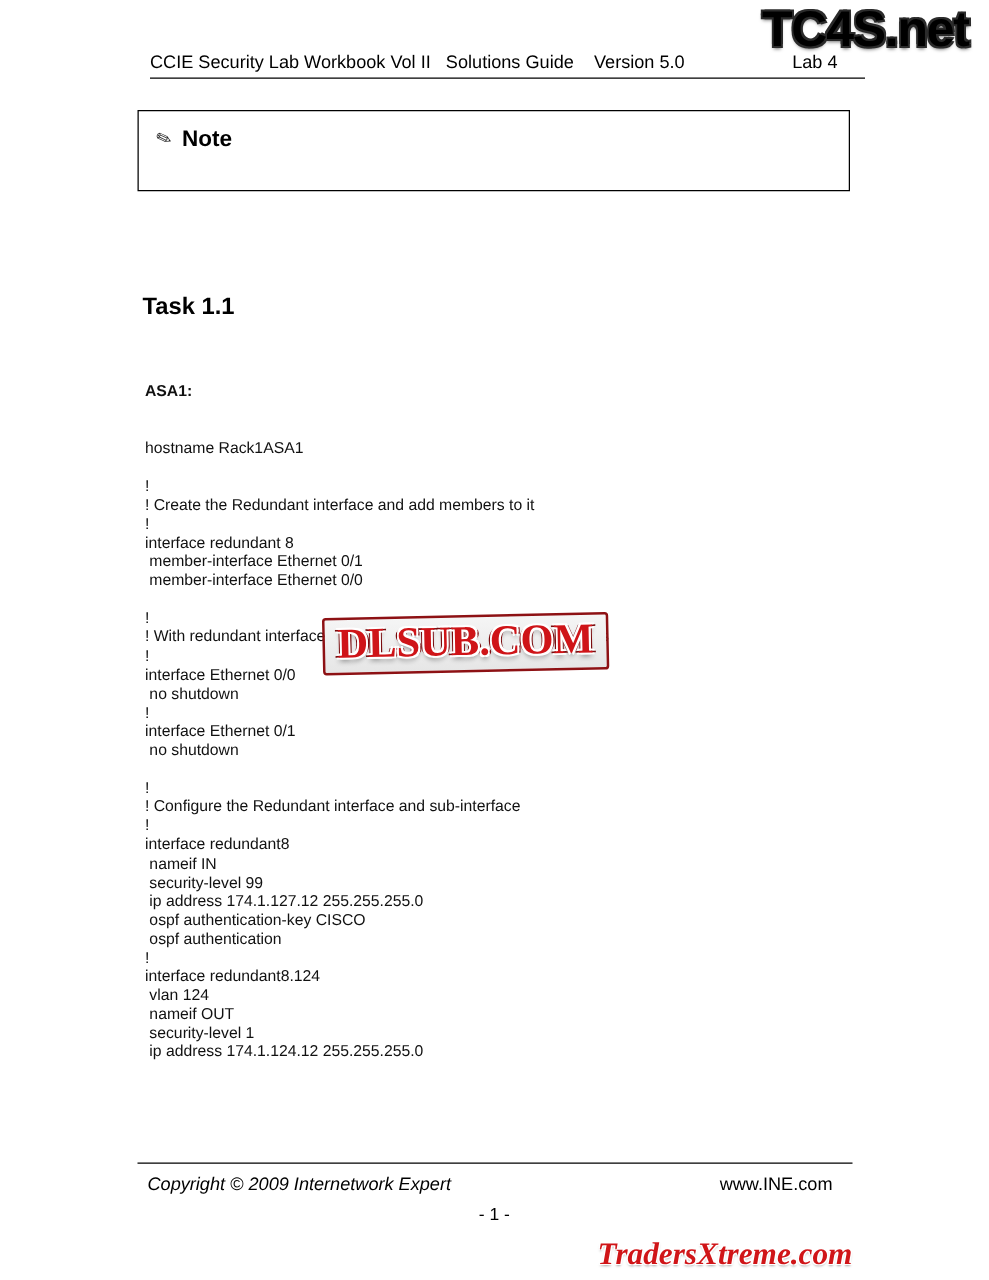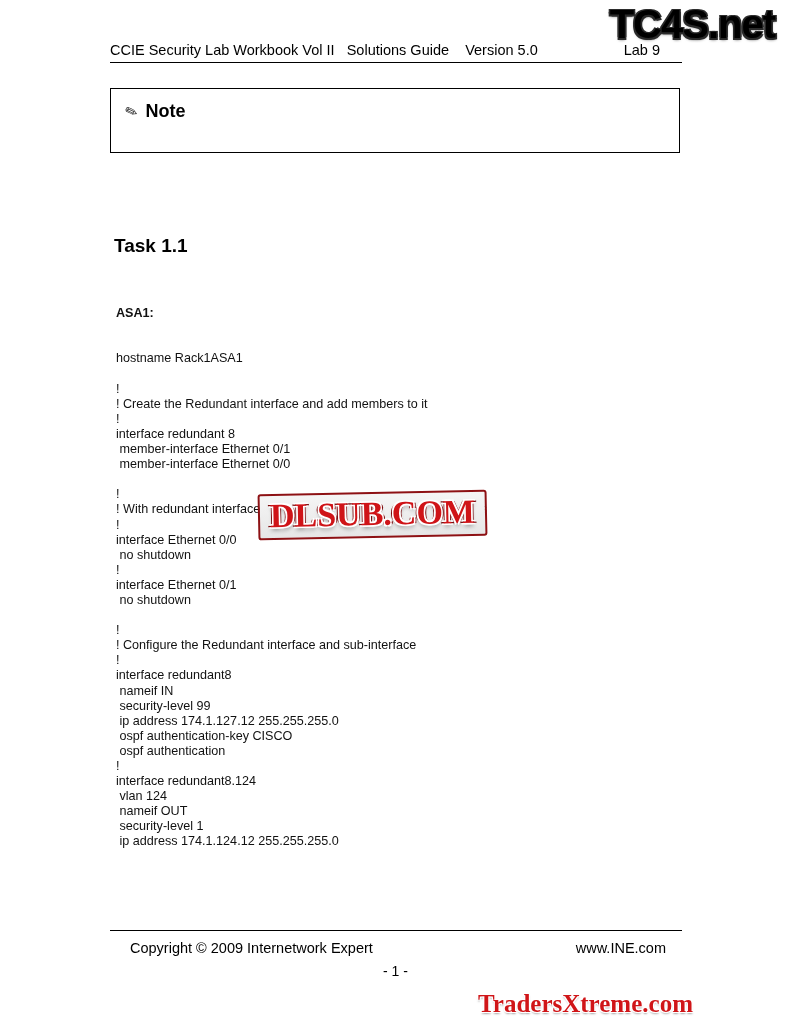--- a/index.html
+++ b/index.html
@@ -62,36 +62,37 @@
     border-radius: 3px;
     padding: 1px 10px 3px 10px;
     display: inline-block;
   }
   .wm-bottom {
     position: absolute;
     left: 478px;
     bottom: 6px;
     font-family: "Liberation Serif", serif;
     font-weight: bold;
+    font-style: italic;
     font-size: 25px;
     color: #d01518;
     text-shadow:
       -1px -1px 0 #ffffff,
       1px -1px 0 #ffffff,
       -1px  1px 0 #ffffff,
       1px  1px 0 #ffffff,
       0 2px 2px rgba(0,0,0,0.35);
     z-index: 30;
     pointer-events: none;
   }
 
   
   .page-header {
     position: absolute;
-    left: 110px;
+    left: 120px;
     top: 42px;
     width: 572px;
     border-bottom: 1px solid #000000;
     padding-bottom: 4px;
     font-size: 14.5px;
     display: flex;
     align-items: flex-end;
   }
   .page-header .h-title { white-space: pre; }
   .page-header .h-sub { white-space: pre; }
@@ -171,21 +172,21 @@
     border-top: 1px solid #000000;
   }
   .footer {
     position: absolute;
     left: 110px;
     top: 940px;
     width: 572px;
     font-size: 14.5px;
     display: flex;
   }
-  .footer .f-copy { margin-left: 20px; }
+  .footer .f-copy { margin-left: 8px; font-style: italic; }
   .footer .f-site { margin-left: auto; margin-right: 16px; }
   .page-number {
     position: absolute;
     left: 0;
     top: 963px;
     width: 791px;
     text-align: center;
     font-size: 14px;
   }
 </style>
@@ -193,21 +194,21 @@
 <body>
 
 <div class="wm-topright">TC4S.net</div>
 
 <div class="page-header">
   <span class="h-title">CCIE Security Lab Workbook Vol II</span>
   <span style="white-space:pre">&nbsp;&nbsp; </span>
   <span class="h-sub">Solutions Guide</span>
   <span style="white-space:pre">&nbsp;&nbsp;&nbsp; </span>
   <span class="h-version">Version 5.0</span>
-  <span class="h-lab">Lab 9</span>
+  <span class="h-lab">Lab 4</span>
 </div>
 
 <div class="note-box">
   <div class="note-head">
     <span class="note-icon">✎</span>
     <span class="note-title">Note</span>
   </div>
 </div>
 
 <div class="task-heading">Task 1.1</div>

